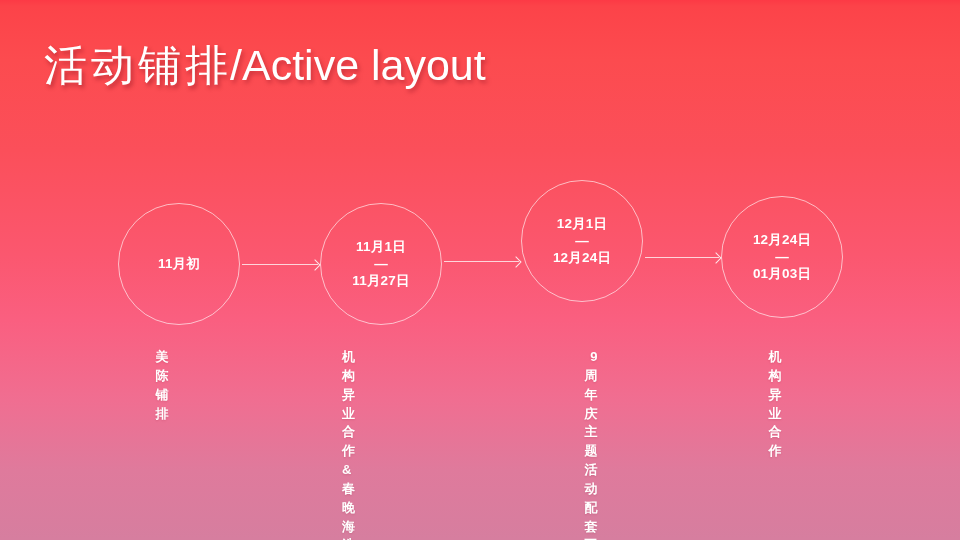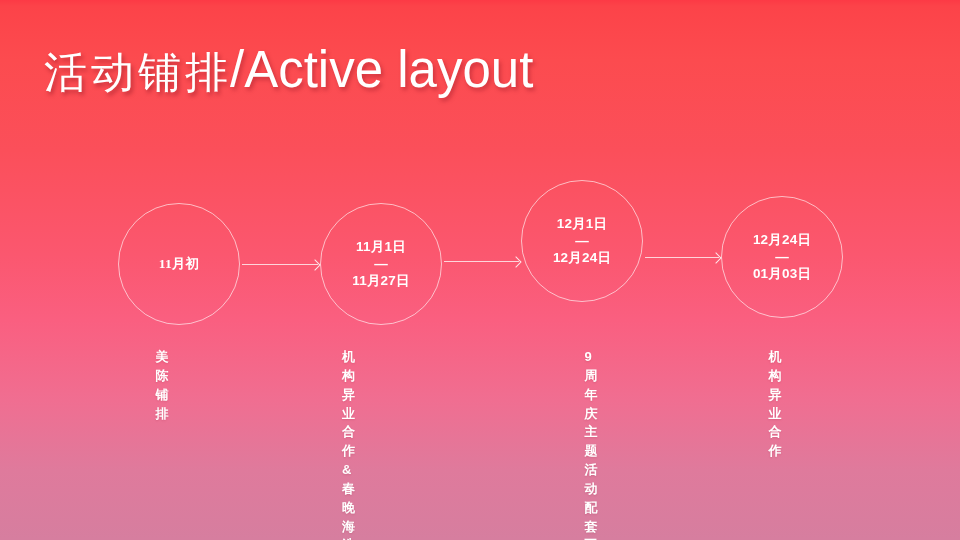--- a/index.html
+++ b/index.html
@@ -45,21 +45,21 @@
     font-size: 43px;
     font-weight: 400;
     color: #ffffff;
     letter-spacing: 4px;
     vertical-align: baseline;
     text-shadow: 2px 3px 4px rgba(120, 10, 25, 0.45);
     text-align: right;
   }
   .title-en {
     display: inline-block;
-    font-size: 51px;
+    font-size: 43px;
     font-weight: 400;
     color: #ffffff;
     letter-spacing: 0px;
     vertical-align: baseline;
     margin-left: -2px;
     text-shadow: 2px 3px 4px rgba(120, 10, 25, 0.35);
   }
 
   
   .timeline {
@@ -107,21 +107,21 @@
   .caption {
     position: absolute;
     color: #ffffff;
     font-size: 13px;
     font-weight: 700;
     line-height: 1.45;
     white-space: pre-line;
     text-shadow: 0 1px 2px rgba(140, 30, 50, 0.18);
   }
   .caption.center {
-    text-align: left;
+    text-align: right;
     transform: translateX(-50%);
   }
   .caption.left {
     text-align: left;
   }
 
   
   .connector {
     position: absolute;
     height: 1px;
@@ -149,21 +149,21 @@
     <span class="title-cn">活动铺排</span><span class="title-en">/Active layout</span>
   </div>
 
   <div class="timeline">
 
     <div class="connector" style="left:242px; top:264px; width:76px;"></div>
     <div class="connector" style="left:444px; top:261px; width:75px;"></div>
     <div class="connector" style="left:645px; top:257px; width:74px;"></div>
 
     <div class="node">
-      <div class="circle" style="left:118px; top:203px;font-family:Liberation Serif, serif;">
+      <div class="circle" style="left:118px; top:203px;">
         <div class="circle-line">11月初</div>
       </div>
       <div class="caption center" style="left:162px; top:348px;">美陈铺排</div>
     </div>
 
     <div class="node">
       <div class="circle" style="left:320px; top:203px;">
         <div class="circle-line">11月1日</div>
         <div class="circle-dash">—</div>
         <div class="circle-line">11月27日</div>

